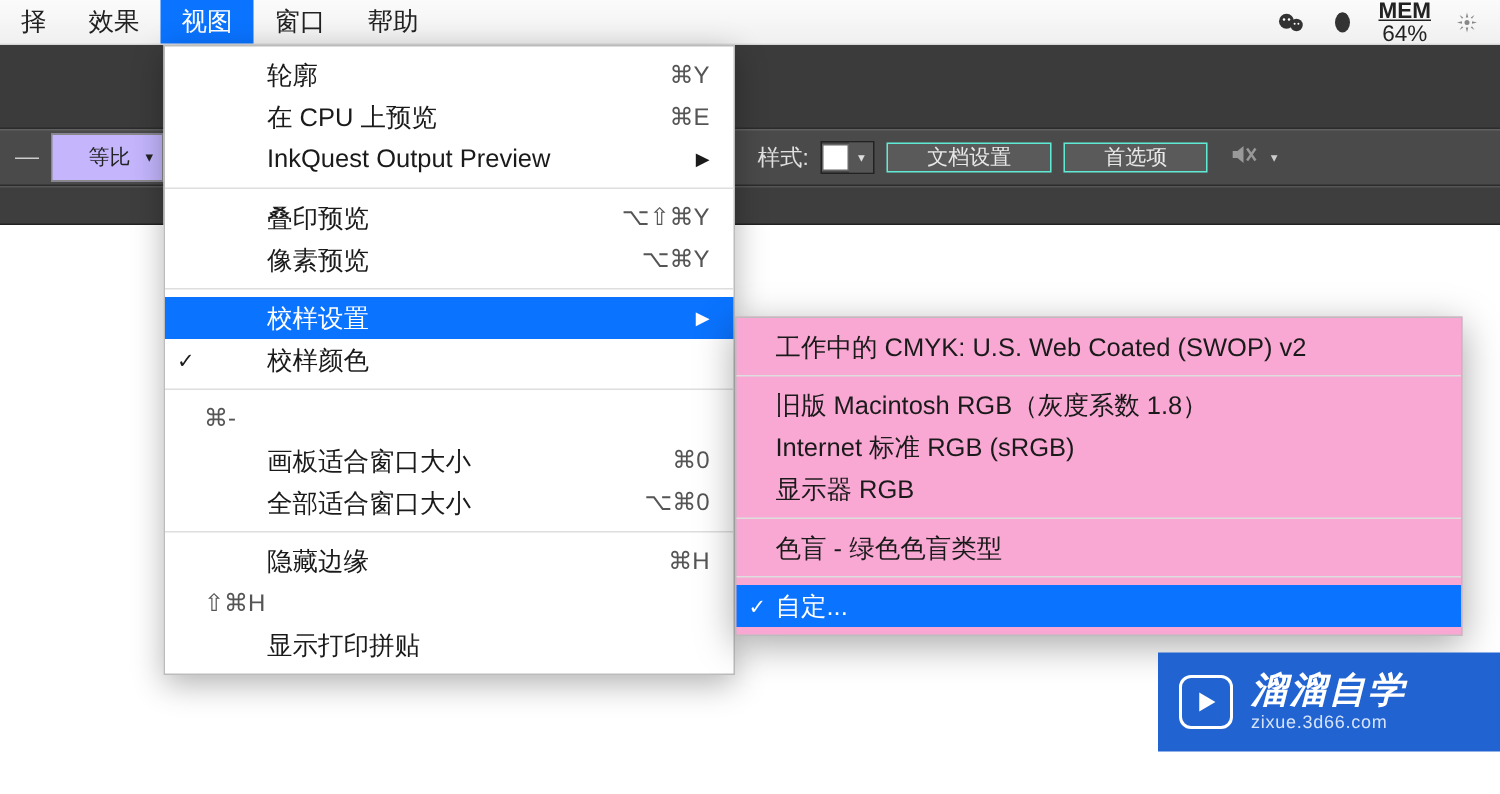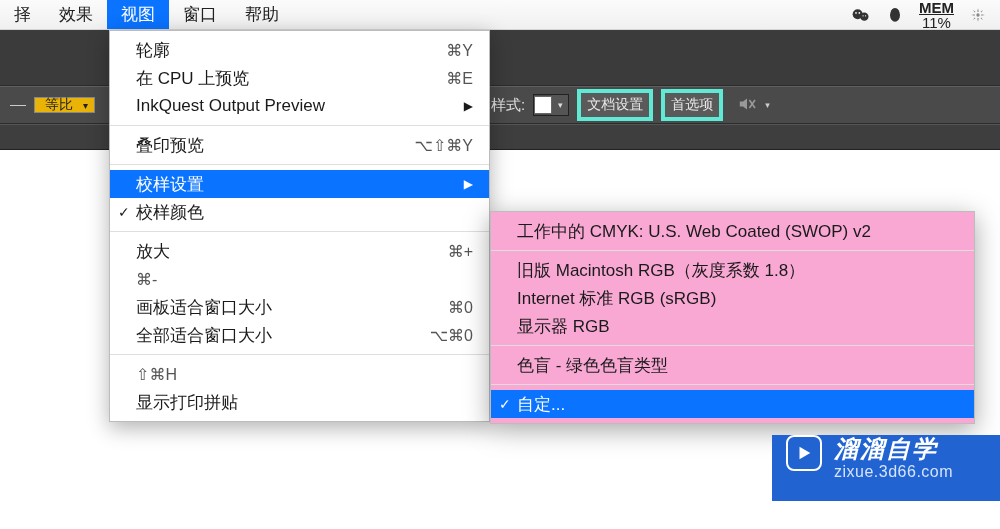--- a/index.html
+++ b/index.html
@@ -52,37 +52,37 @@
       display: flex; align-items: center;
       height: 38px; gap: 8px;
       padding-left: 10px;
       background: #4a4a4a;
       border-bottom: 1px solid #2c2c2c;
       border-top: 1px solid #606060;
       color: #e0e0e0; font-size: 15px;
     }
     .dropdown-tb {
       display: flex; align-items: center;
-      background: #eab308; color: #222;
-      border: 1px solid #888; height: 16px;
-      padding: 0 6px 0 10px; font-size: 14px;
+      background: #c4b5fd; color: #222;
+      border: 1px solid #888; height: 32px;
+      padding: 0 6px 0 24px; font-size: 14px;
     }
     .dropdown-tb .chev { font-size: 10px; margin-left: 10px; }
     .tb-swatch {
       display:flex; align-items:center;
       border: 1px solid #222;
     }
     .tb-swatch .sq { width: 18px; height: 18px; background: #fff; border:1px solid #666; }
     .tb-swatch .dd { width: 16px; height: 20px; display:flex; align-items:center; justify-content:center; background:#555; font-size:9px; color:#ddd; }
     .tb-button {
-      border: 4px solid #5eead4;
+      border: 1px solid #5eead4;
       background: #5a5a5a;
       color: #e8e8e8;
-      padding: 3px 6px; font-size: 14px;
-      height: 32px; display:flex; align-items:center;
+      padding: 3px 26px; font-size: 14px;
+      height: 20px; display:flex; align-items:center;
     }
     .toolbar-bottom { height: 26px; background: #3e3e3e; border-top:1px solid #555; border-bottom:1px solid #222;}
     .empty-area { position: absolute; top: 150px; left: 0; right: 0; bottom: 0; background: #fff; }
 
     
     .menu {
       position: absolute;
       top: 30px; left: 109px;
       width: 381px;
       background: #fff;
@@ -97,21 +97,21 @@
       display: flex; align-items: center;
       padding: 0 16px 0 26px;
       position: relative;
     }
     .menu-item.highlight {
       background: #0a73ff; color: #fff;
     }
     .menu-item .check {
       position: absolute; left: 8px; font-size: 14px;
     }
-    .menu-item .label { flex: 1; }
+    .menu-item .label { flex: 1; margin-left: 42px; }
     .menu-item .shortcut {
       color: #555; font-size: 16px;
       letter-spacing: 0px;
     }
     .menu-item .submenu-arrow {
       font-size: 12px; margin-left: 8px;
     }
     .menu-sep {
       height: 1px; background: #dedede;
       margin: 5px 0;
@@ -138,34 +138,34 @@
     .sub-item.highlight { background: #0a73ff; color: #fff; }
     .sub-item .check { position: absolute; left: 8px; font-size: 14px; }
 
     
     .badge {
       position: absolute;
       right: 0; bottom: 28px;
       width: 228px; height: 66px;
       background: #2163d1;
       color: #fff;
-      display: flex; 
+      display: flex; align-items: center;
       gap: 12px;
       padding-left: 14px;
       z-index: 50;
     }
     .badge .play {
       width: 36px; height: 36px;
       border: 2.5px solid #fff; border-radius: 8px;
       display: flex; align-items: center; justify-content: center;
     }
     .badge .play svg { display:block; }
     .badge .txt { display: flex; flex-direction: column; line-height: 1.15;}
     .badge .big { font-size: 24px; font-weight: 600; font-style: italic; letter-spacing: 2px;}
-    .badge .small { font-size: 16px; letter-spacing: 0.5px; color: #d5e4fb;}
+    .badge .small { font-size: 12px; letter-spacing: 0.5px; color: #d5e4fb;}
   </style>
 </head>
 <body>
 
 <div class="menubar">
   <div class="m-item">择</div>
   <div class="m-item">效果</div>
   <div class="m-item active">视图</div>
   <div class="m-item">窗口</div>
   <div class="m-item">帮助</div>
@@ -182,21 +182,21 @@
         </svg>
     </span>
     <span>
       <svg class="icon-svg" viewBox="0 0 24 24">
           <ellipse cx="12" cy="12" rx="6" ry="8" fill="#333"></ellipse>
           <ellipse cx="12" cy="7" rx="4" ry="3" fill="#333"></ellipse>
         </svg>
     </span>
     <div class="mem-indicator">
       <div class="top">MEM</div>
-      <div>11%</div>
+      <div>64%</div>
     </div>
     <span>
       <svg class="icon-svg" viewBox="0 0 24 24">
           <g fill="#888">
             <circle cx="12" cy="12" r="2"></circle>
             <path d="M12 4 L13 8 L11 8 Z M12 20 L13 16 L11 16 Z M4 12 L8 13 L8 11 Z M20 12 L16 13 L16 11 Z M6 6 L9 8 L8 9 Z M18 18 L15 16 L16 15 Z M18 6 L16 9 L15 8 Z M6 18 L8 15 L9 16 Z"></path>
           </g>
         </svg>
     </span>
   </div>
@@ -243,46 +243,50 @@
     </div>
     <div class="menu-item">
       <span class="label">InkQuest Output Preview</span>
       <span class="submenu-arrow">▶</span>
     </div>
     <div class="menu-sep"></div>
     <div class="menu-item">
       <span class="label">叠印预览</span>
       <span class="shortcut">⌥⇧⌘Y</span>
     </div>
+    <div class="menu-item">
+      <span class="label">像素预览</span>
+      <span class="shortcut">⌥⌘Y</span>
+    </div>
     <div class="menu-sep"></div>
     <div class="menu-item highlight">
       <span class="label">校样设置</span>
       <span class="submenu-arrow">▶</span>
     </div>
     <div class="menu-item">
       <span class="check">✓</span>
       <span class="label">校样颜色</span>
     </div>
     <div class="menu-sep"></div>
     <div class="menu-item">
-      <span class="label">放大</span>
-      <span class="shortcut">⌘+</span>
-    </div>
-    <div class="menu-item">
       <span class="shortcut">⌘-</span>
     </div>
     <div class="menu-item">
       <span class="label">画板适合窗口大小</span>
       <span class="shortcut">⌘0</span>
     </div>
     <div class="menu-item">
       <span class="label">全部适合窗口大小</span>
       <span class="shortcut">⌥⌘0</span>
     </div>
     <div class="menu-sep"></div>
+    <div class="menu-item">
+      <span class="label">隐藏边缘</span>
+      <span class="shortcut">⌘H</span>
+    </div>
     <div class="menu-item">
       <span class="shortcut">⇧⌘H</span>
     </div>
     <div class="menu-item">
       <span class="label">显示打印拼贴</span>
     </div>
   </div>
 
 <div class="submenu" id="sub-menu">
     <div class="sub-item">

